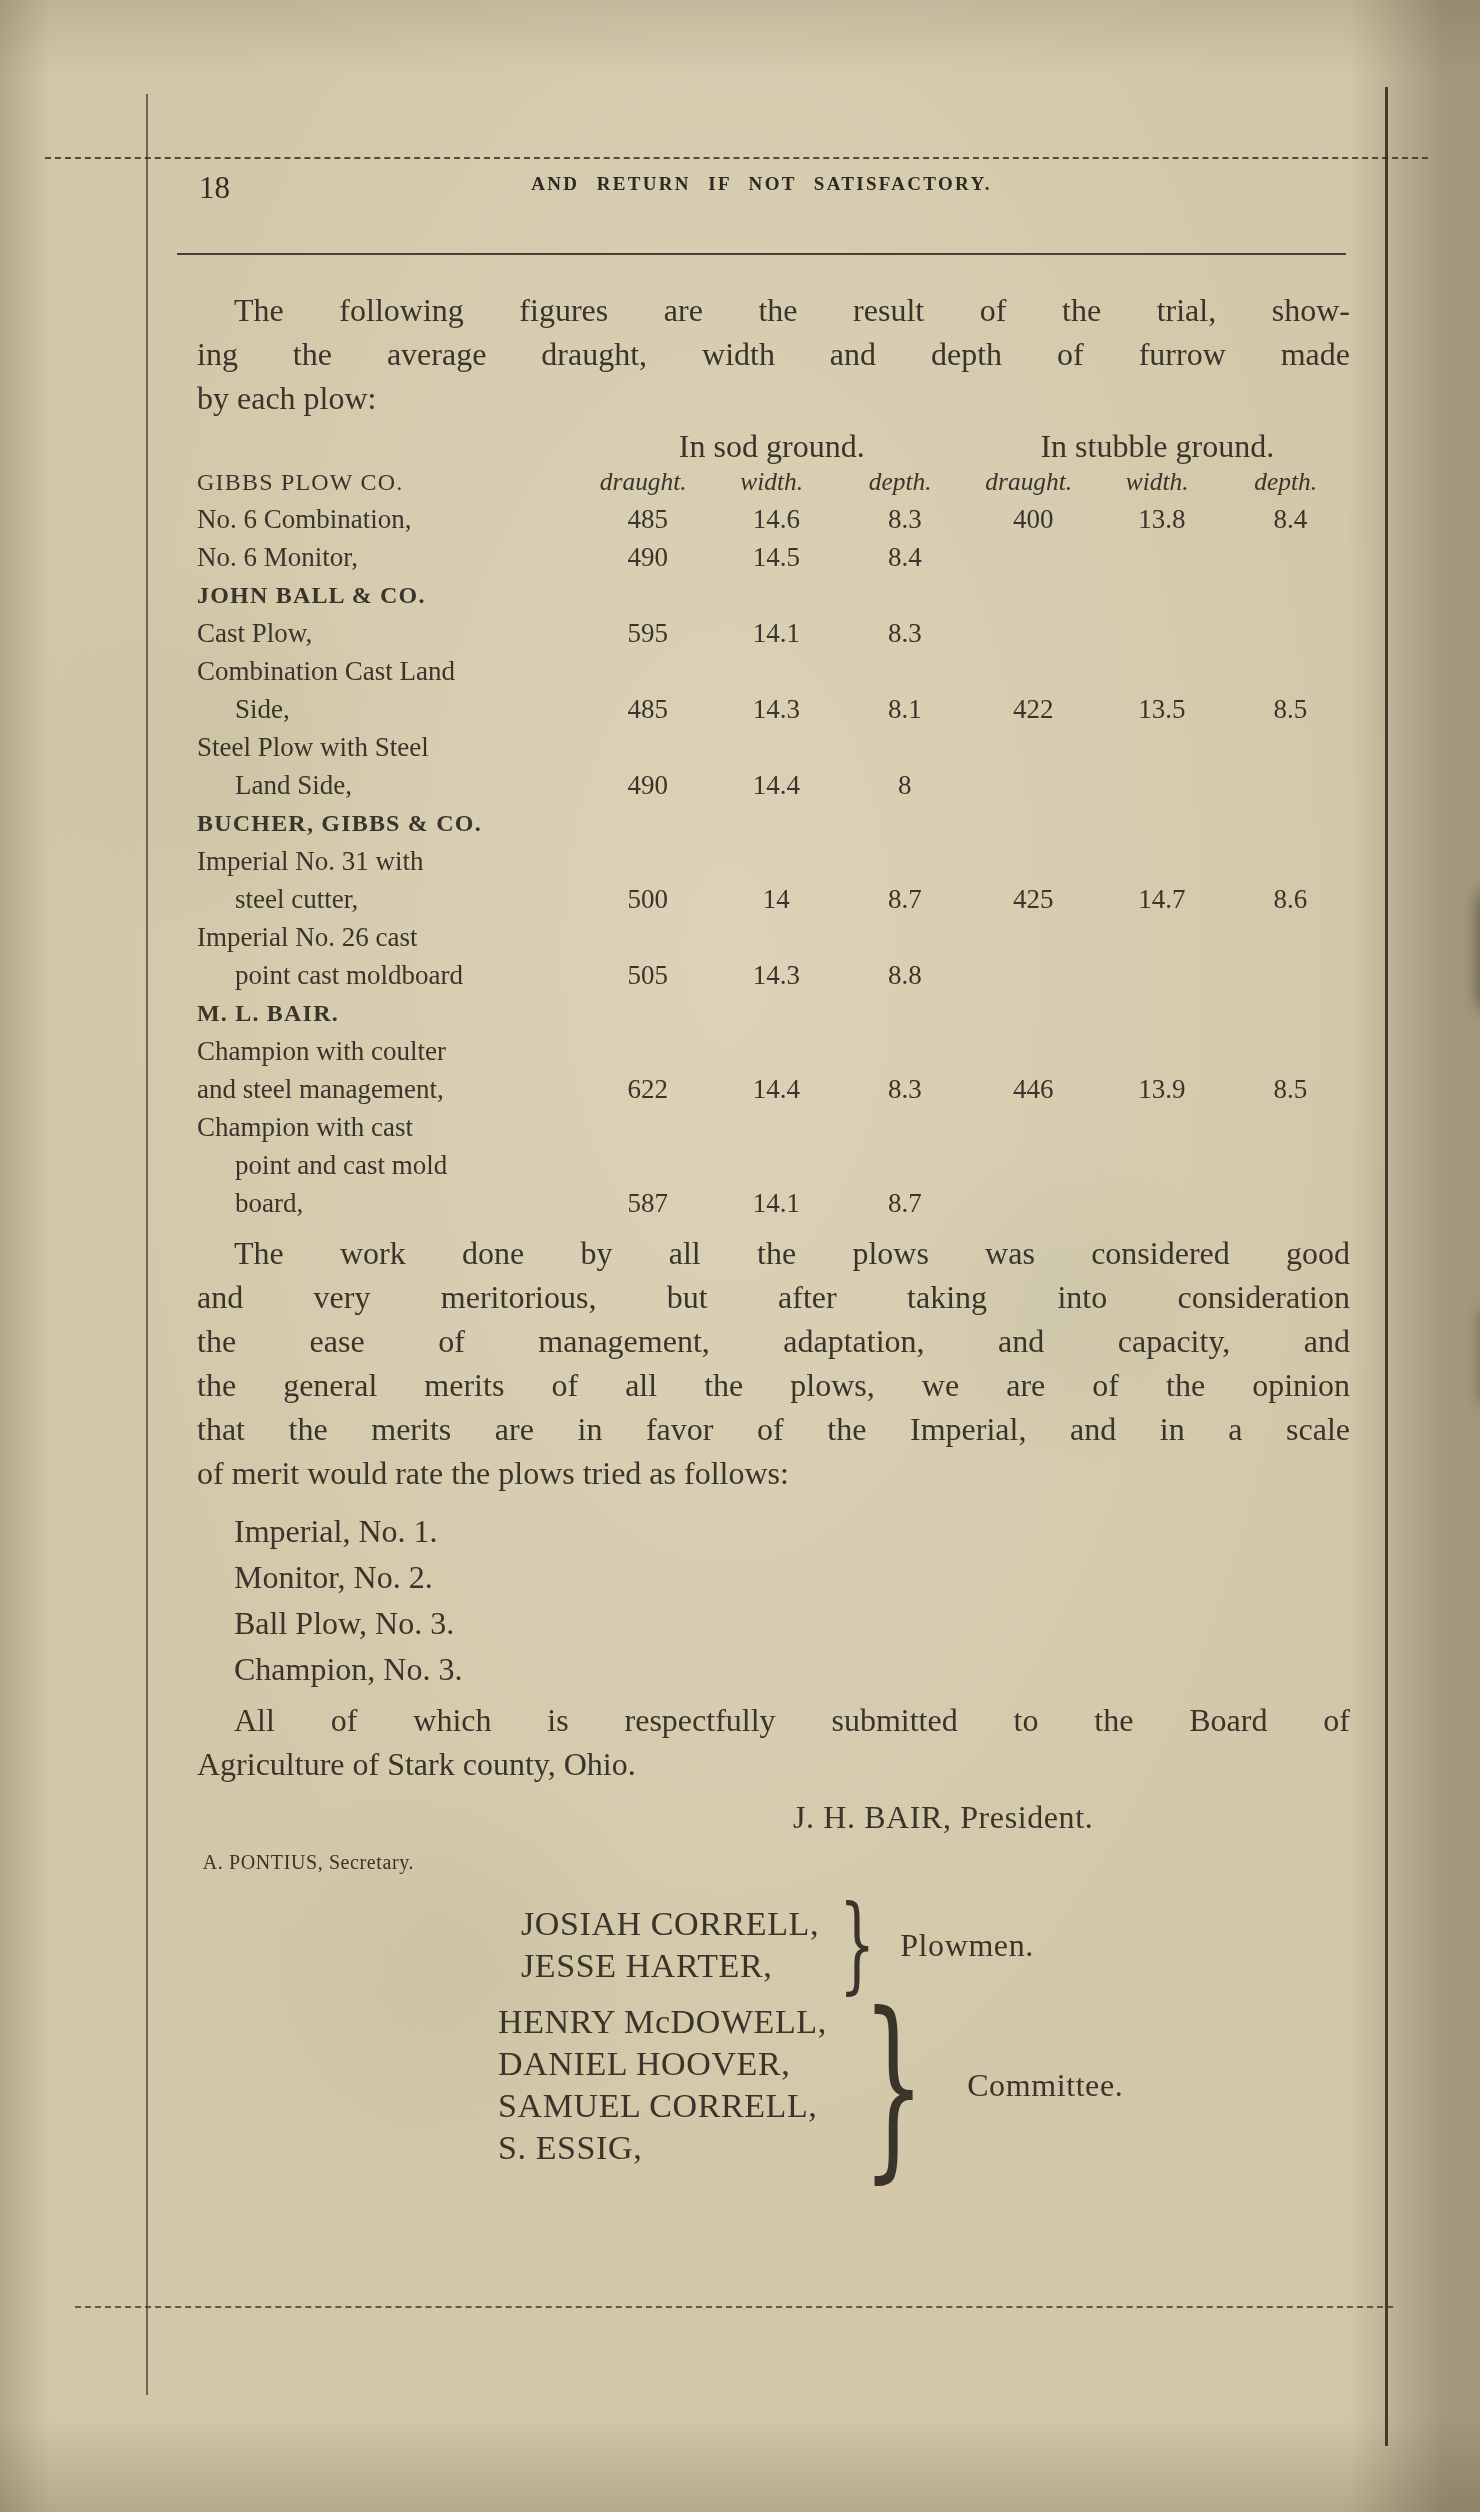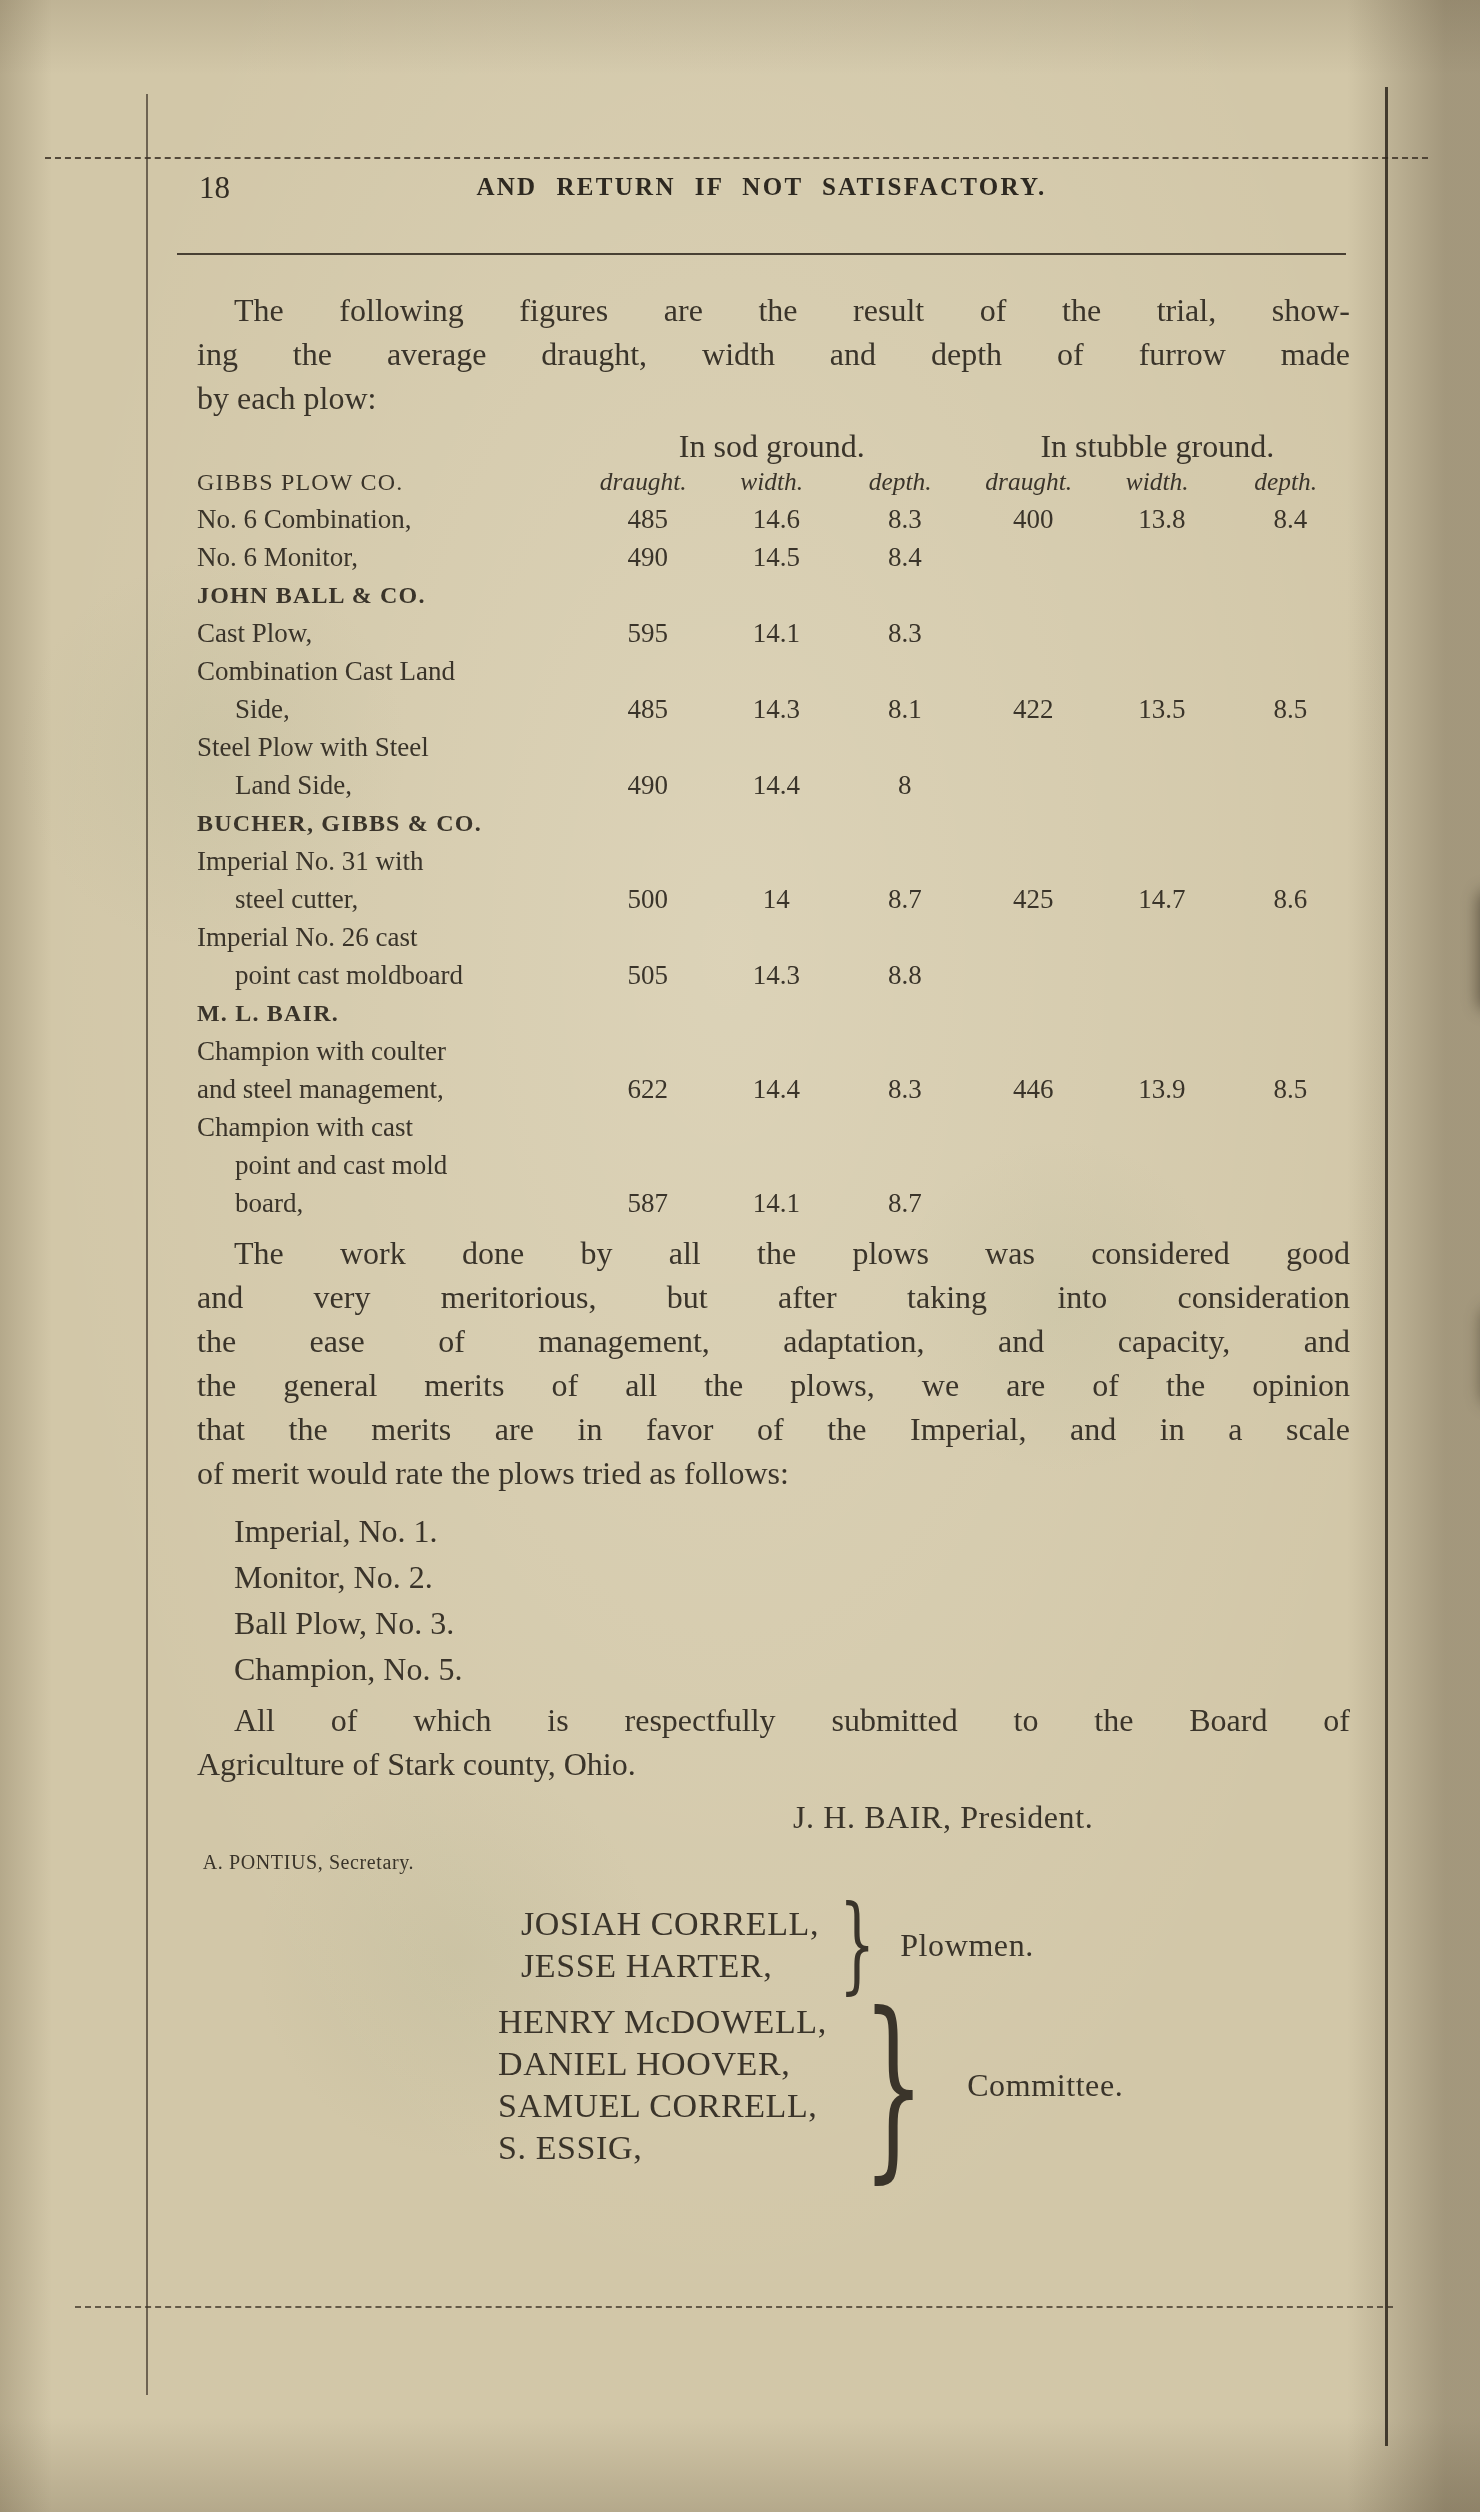--- a/index.html
+++ b/index.html
@@ -28,21 +28,21 @@
 
   .hr-top { position:absolute; top:157px; left:45px; width:1383px; border-top:2.3px dashed rgba(62,52,40,0.85); }
   .hr-bottom { position:absolute; top:2306px; left:75px; width:1318px; border-top:2.3px dashed rgba(62,52,40,0.75); }
   .hr-header { position:absolute; top:253px; left:177px; width:1169px; height:2.3px; background:rgba(52,44,34,0.88); }
   .vline-left { position:absolute; left:146px; top:94px; width:1.7px; height:2301px; background:rgba(62,52,42,0.68); }
   .vline-right { position:absolute; left:1385px; top:87px; width:2.9px; height:2359px; background:rgba(45,38,28,0.85); }
 
   .pageno { position:absolute; left:199px; top:170px; font-size:31px; color:#332d24; }
   .running-header {
     position:absolute; left:177px; top:173px; width:1169px;
-    text-align:center; font-size:25px; font-weight:bold;
+    text-align:center; font-size:19px; font-weight:bold;
     letter-spacing:2.3px; word-spacing:10.4px; color:#2e2921;
   }
 
   .content { position:absolute; left:197px; top:282px; width:1153px; }
 
   .jline { font-size:32px; line-height:44px; text-align:justify; text-align-last:justify; }
   .jline.first { padding-left:37px; }
   .jline.last  { text-align-last:left; }
 
   .ptable { margin:8px 0 9.3px 0; font-size:27px; }
@@ -328,21 +328,21 @@
       </div>
 
     <div class="ratings">
 
         <div class="rating">Imperial, No. 1.</div>
 
         <div class="rating">Monitor, No. 2.</div>
 
         <div class="rating">Ball Plow, No. 3.</div>
 
-        <div class="rating">Champion, No. 5.</div>
+        <div class="rating">Champion, No. 3.</div>
       </div>
 
     <div class="para-block">
 
         <div class="jline first">All of which is respectfully submitted to the Board of</div>
 
         <div class="jline last">Agriculture of Stark county, Ohio.</div>
       </div>
 
     <div class="sig-president">J. H. BAIR, President.</div>

